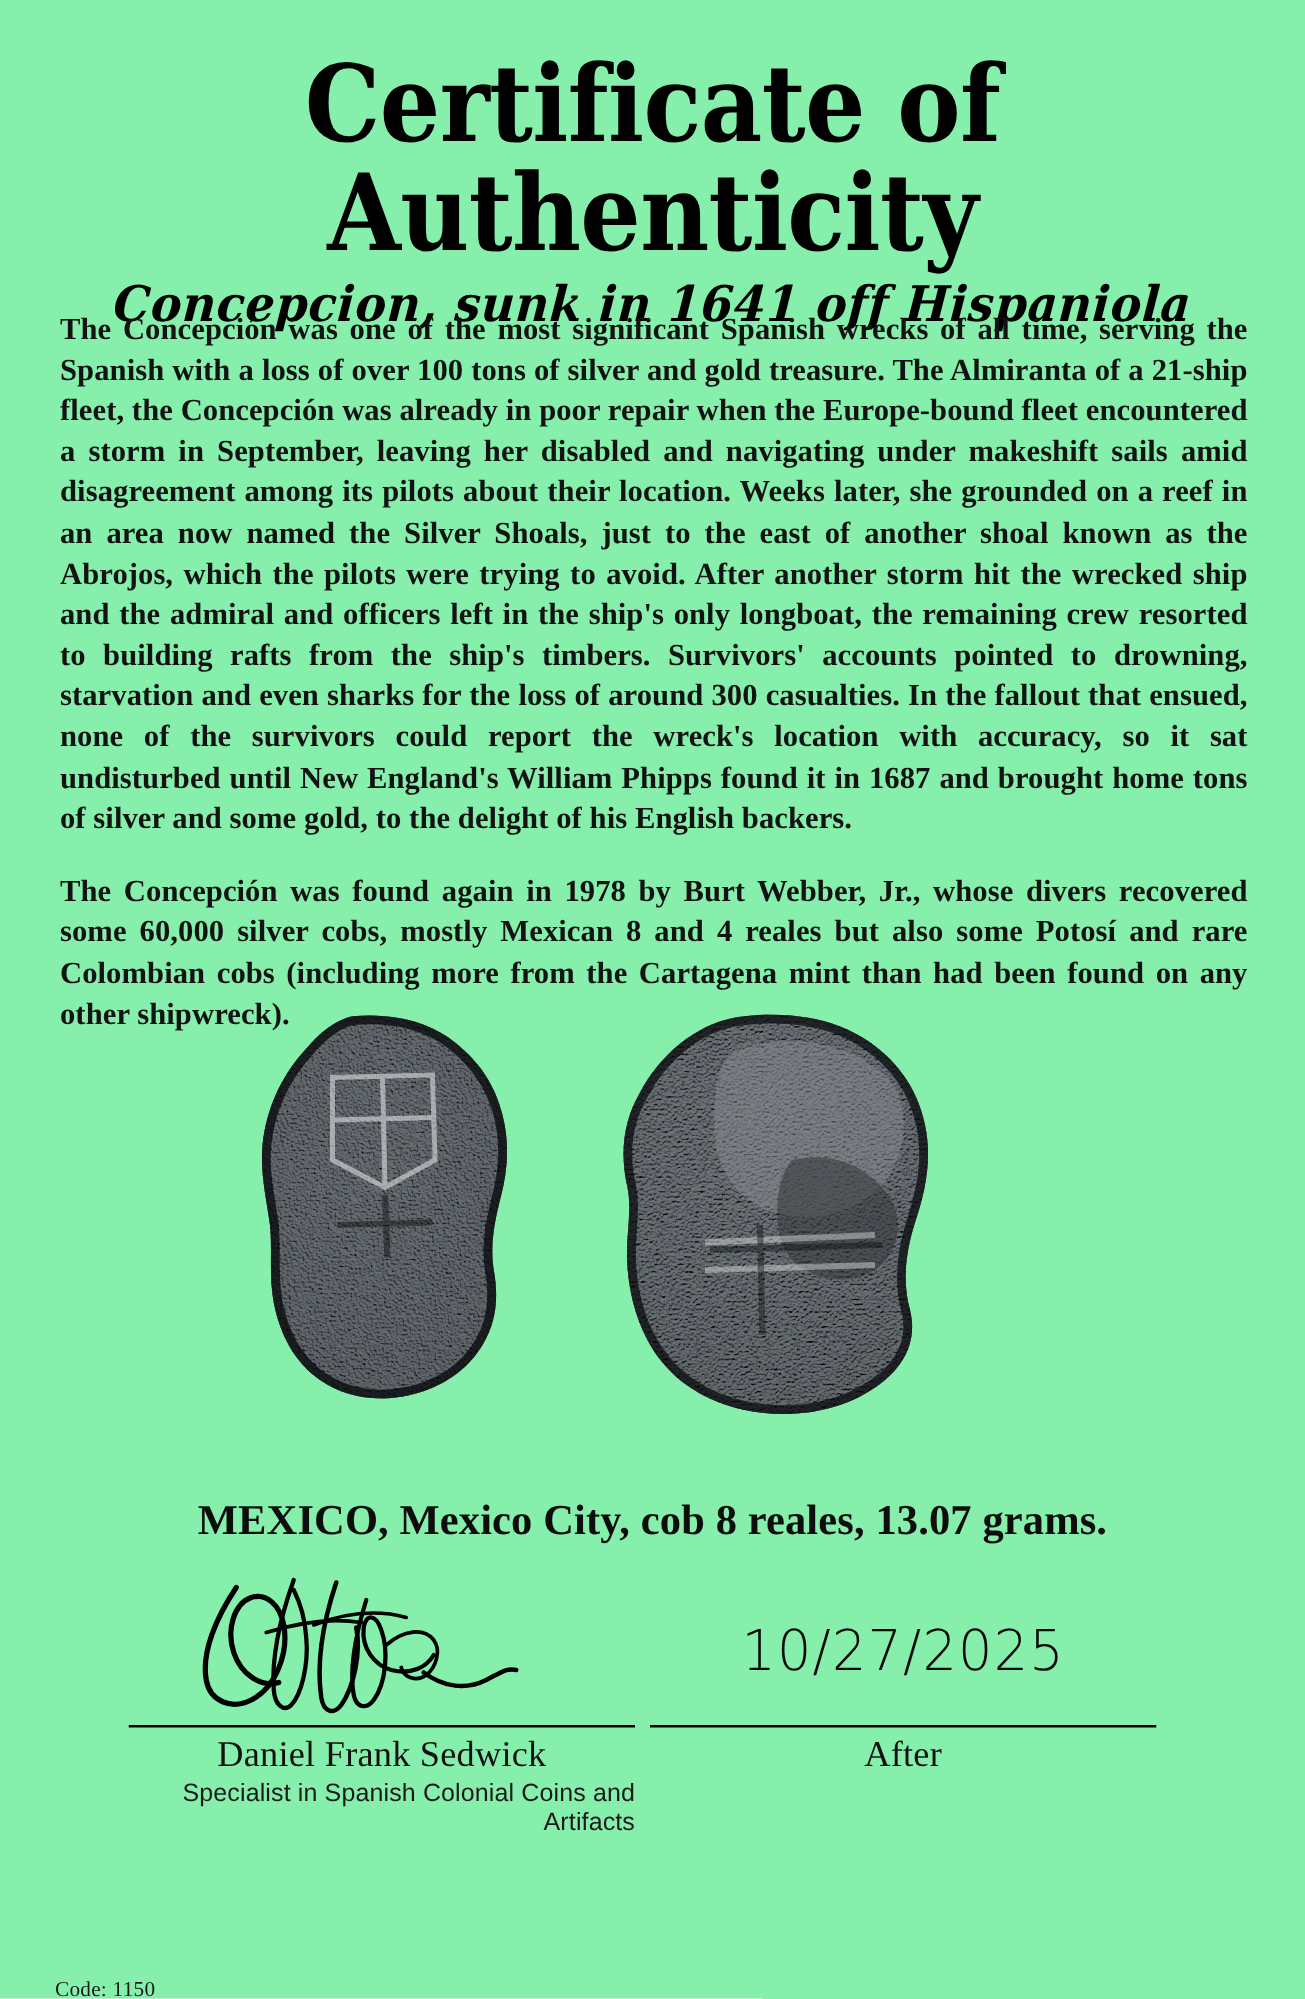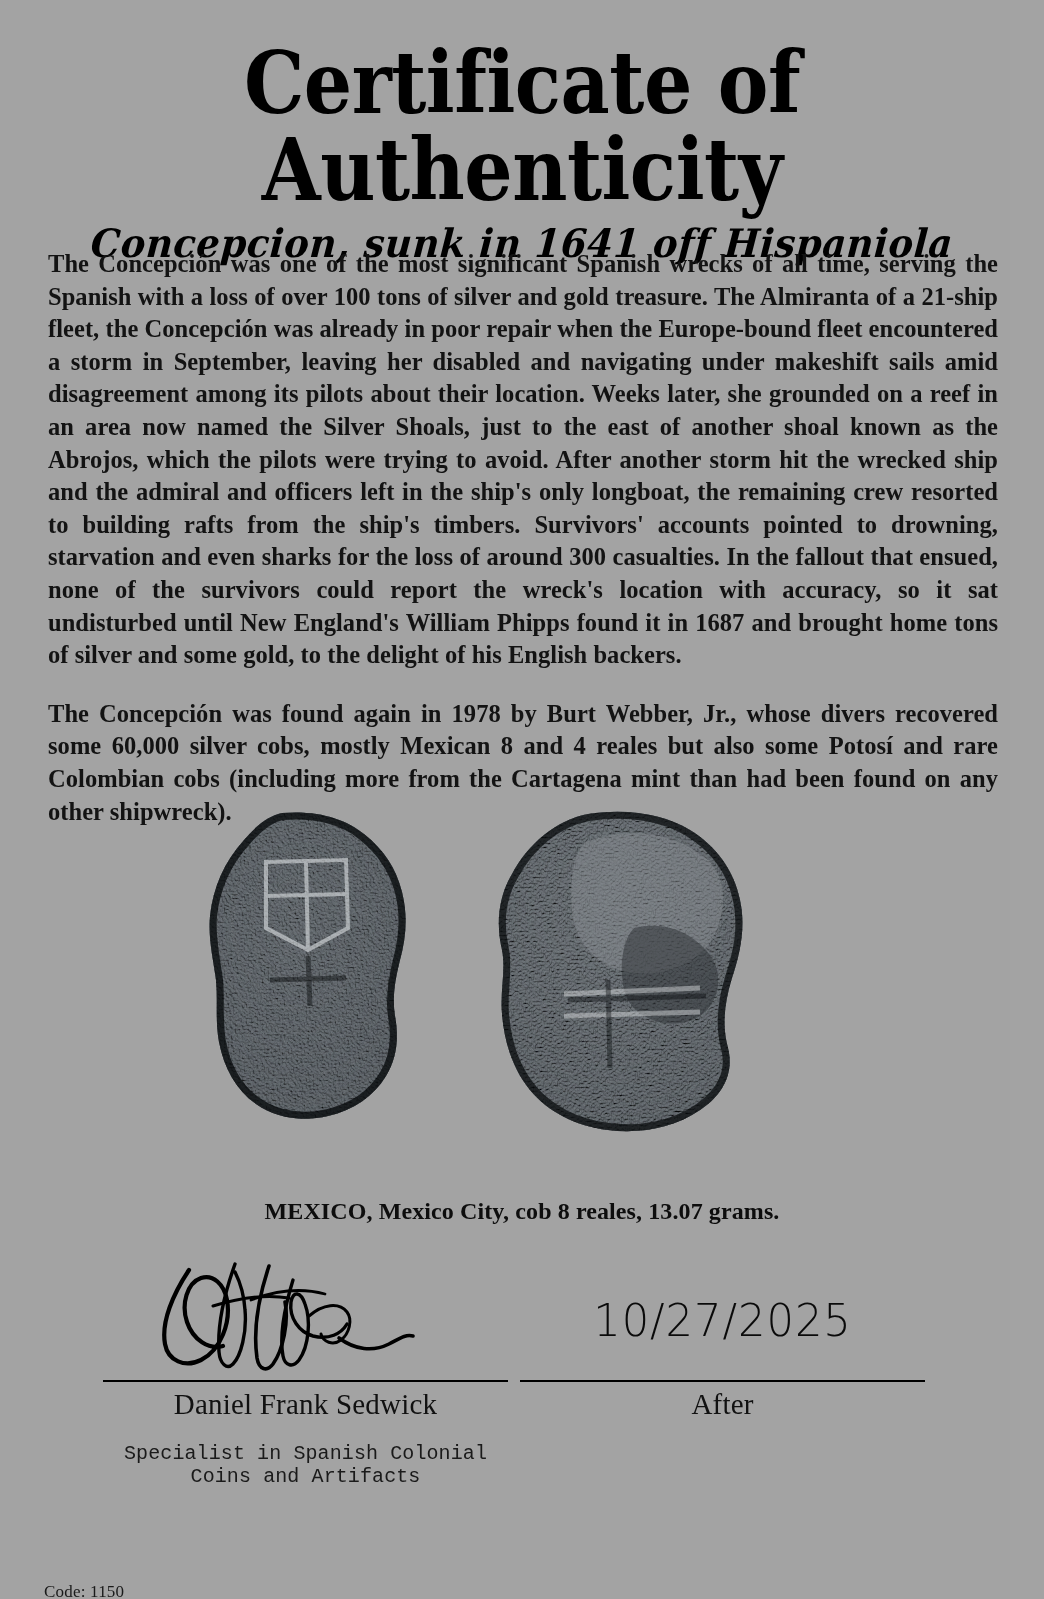--- a/index.html
+++ b/index.html
@@ -14,21 +14,21 @@
     position: relative;
     overflow: hidden;
     font-family: "Liberation Serif", serif;
     color: #111111;
     -webkit-font-smoothing: antialiased;
   }
 
   .page {
     position: absolute;
     inset: 0;
-    background: #a3a3a3;
+    background: #86efac;
   }
 
   
   .header {
     position: absolute;
     top: 40px;
     left: 0;
     width: 1044px;
     text-align: center;
   }
@@ -90,21 +90,21 @@
   .coin-reverse { left: 468px; top: 8px; width: 290px; height: 330px; }
 
   
   .coin-caption {
     position: absolute;
     top: 1198px;
     left: 0;
     width: 1044px;
     text-align: center;
     font-family: "Liberation Serif", serif;
-    font-size: 24px;
+    font-size: 34px;
     font-weight: 700;
     color: #0d0d0d;
     letter-spacing: 0.1px;
   }
 
   
   .sig-block {
     position: absolute;
     top: 1262px;
     left: 0;
@@ -143,25 +143,25 @@
   }
   .sig-name {
     text-align: center;
     font-family: "Liberation Serif", serif;
     font-size: 29px;
     color: #111111;
     margin-top: 6px;
     letter-spacing: 0.2px;
   }
   .sig-role {
-    text-align: center;
-    font-family: Liberation Mono, monospace;
+    text-align: right;
+    font-family: Liberation Sans, sans-serif;
     font-size: 20px;
     color: #1a1a1a;
-    margin-top: 21px;
+    margin-top: 3px;
     letter-spacing: 0.1px;
   }
 
   
   .footer {
     position: absolute;
     left: 44px;
     top: 1582px;
     width: 960px;
   }

